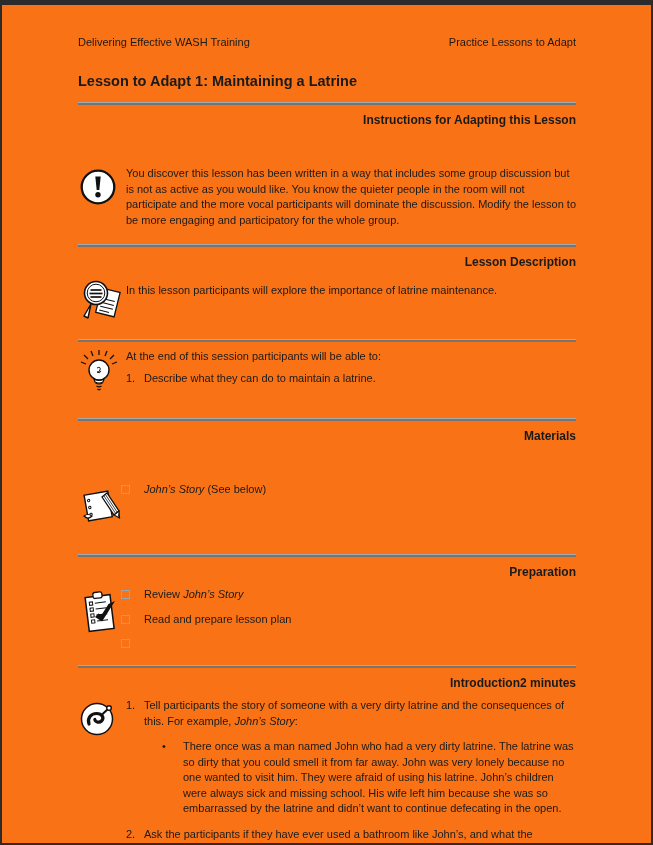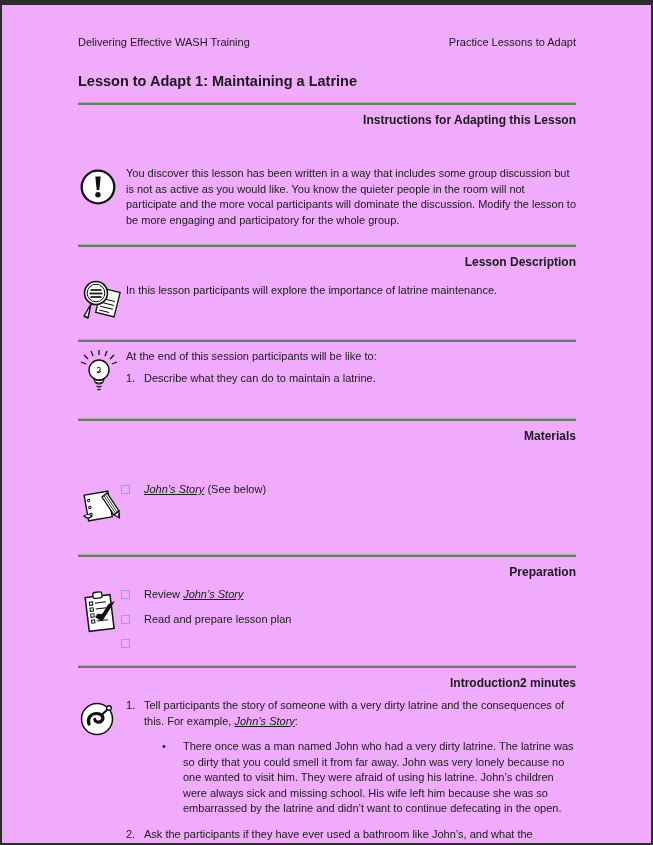--- a/index.html
+++ b/index.html
@@ -4,39 +4,39 @@
 <style>
   html,body{margin:0;padding:0;}
   body{
     width:653px;height:845px;position:relative;
     background:#2b2b2b;
     font-family:"Liberation Sans","DejaVu Sans",sans-serif;
     -webkit-font-smoothing:antialiased;
   }
   .page{
     position:absolute;top:5px;left:2px;right:2px;bottom:2px;
-    background:#f0abfc;color:#1a1a1a;
+    background:#f97316;color:#1a1a1a;
     padding:30px 75px 12px 76px;
     box-sizing:border-box;overflow:hidden;
   }
   
   .doc-header{display:flex;justify-content:space-between;font-size:11px;line-height:14px;}
   .title-row{display:flex;justify-content:space-between;align-items:center;margin-top:24px;}
   .doc-title{font-size:14.5px;font-weight:bold;}
   .duration-box{display:flex;align-items:center;gap:7px;}
   .duration-label{font-size:11.5px;font-weight:bold;}
   
   .rule{height:2px;background:#757575;border-top:1px solid #a9a9a9;}
   .r1{margin-top:13px;}
   
   .sec-head{display:flex;justify-content:flex-end;font-size:12px;font-weight:bold;line-height:15px;padding-top:8px;}
   .sec-body{display:flex;margin-top:7px;}
   .icon-col{width:48px;flex:0 0 48px;padding-top:1px;}
   .body-col{flex:1;font-size:11px;line-height:15.5px;}
-  .it{font-style:italic;text-decoration:underline;}
+  .it{font-style:italic;}
   
   .check-item{display:flex;align-items:flex-start;margin-bottom:9px;}
   .checkbox{width:7px;height:7px;border:1px solid #93a7ba;flex:0 0 7px;margin:3px 14px 0 -5px;}
   .num-item{display:flex;align-items:flex-start;}
   .num{width:18px;flex:0 0 18px;}
   .bullets{margin:10px 0 0 18px;}
   .bullet-item{display:flex;align-items:flex-start;}
   .bullet-glyph{width:21px;flex:0 0 21px;}
   .bullet-glyph::before{content:"\2022";}
   .step{margin-bottom:10px;}
@@ -122,21 +122,21 @@
           </g>
           <circle cx="21" cy="20" r="10" fill="#fff" stroke="#111" stroke-width="1.4"></circle>
           <path d="M19 18 q4 -2 3 2 q-1 3 -3 2 q3 2 4 -1" fill="none" stroke="#111" stroke-width="1"></path>
           <path d="M16 29 q5 3 10 0 l-1 3 q-4 2 -8 0 Z" fill="#fff" stroke="#111" stroke-width="1.2"></path>
           <path d="M17.5 33 q3.5 2 7 0" fill="none" stroke="#111" stroke-width="1.2"></path>
           <path d="M18.5 36 q2.5 1.6 5 0" fill="none" stroke="#111" stroke-width="1.2"></path>
           <path d="M19.5 39 q1.5 1.4 3 0" fill="none" stroke="#111" stroke-width="1.2"></path>
         </svg>
       </div>
       <div class="body-col">
-        <div>At the end of this session participants will be like to:</div>
+        <div>At the end of this session participants will be able to:</div>
         <div class="num-item" style="margin-top:6px;">
           <span class="num">1.</span>
           <span>Describe what they can do to maintain a latrine.</span>
         </div>
       </div>
     </div>
   </div>
 
   <div class="rule"></div>
 

